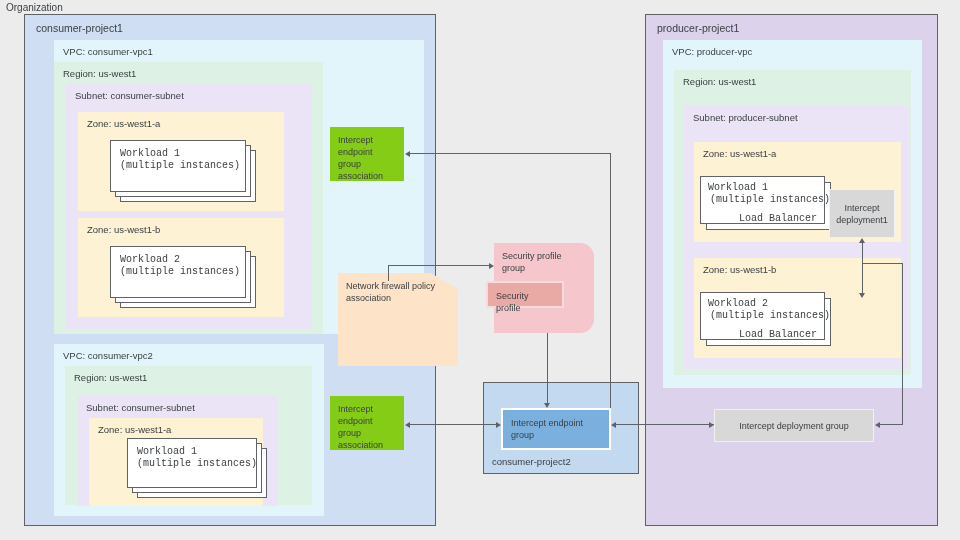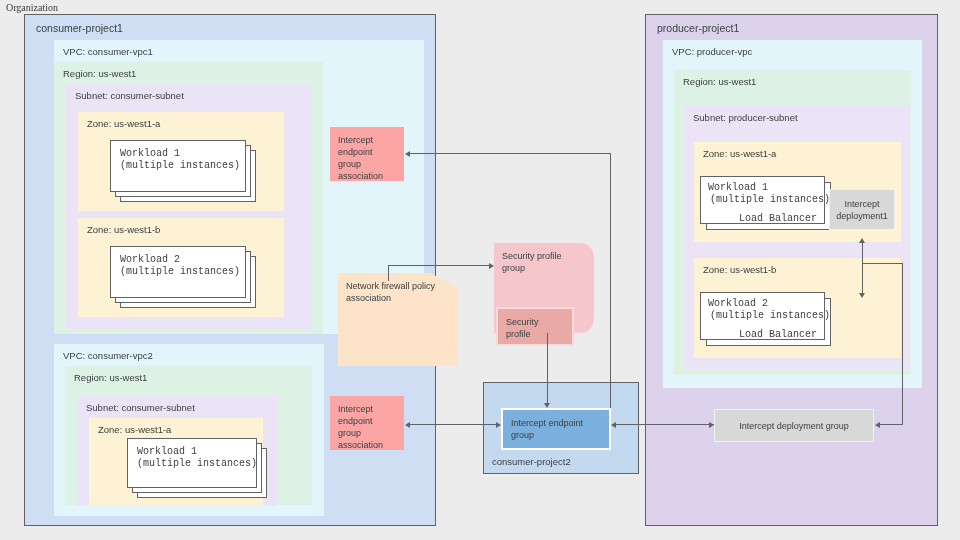--- a/index.html
+++ b/index.html
@@ -27,21 +27,20 @@
     line-height: 12px;
     color: #3c4043;
     white-space: nowrap;
   }
 
   
   .org-label {
     left: 6px; top: 2px;
     font-size: 10px;
     color: #3c4043;
-    font-family: Liberation Serif, serif;
   }
   .project {
     background: #cfdef2;
     border: 1.2px solid #5f6368;
   }
   .project-producer {
     background: #ddd2ec;
     border: 1.2px solid #5f6368;
   }
   .project-small {
@@ -84,21 +83,21 @@
 
   
   .node {
     position: absolute;
     box-sizing: border-box;
     font-size: 9px;
     line-height: 12px;
     padding: 7px 8px;
     color: #3c4043;
   }
-  .node-assoc   { background: #fca5a5; }
+  .node-assoc   { background: #84cc16; }
   .node-ieg     { background: #7bafdd; border: 2px solid #ffffff; }
   .node-deploy  { background: #d8d8d8; border: 1.5px solid #f1f1f1; text-align: center; }
   .node-depgrp  { background: #d8d8d8; border: 1.5px solid #f1f1f1;
                   text-align: center; display: flex; align-items: center;
                   justify-content: center; }
   .node-spg     { background: #f5c6cb; border-radius: 0 14px 14px 0; }
   .node-sp      { background: #e9a9a4; border: 2px solid #f7dbdc; }
   .node-fwrules { background: #f7c08a; border: 1.5px solid #fde2c4; }
 
   
@@ -195,21 +194,21 @@
   <div class="node node-assoc" style="left:330px; top:396px; width:74px; height:54px;">Intercept endpoint group association</div>
 
   <div class="node node-fwrules" style="left:355px; top:318px; width:78px; height:32px;">Firewall policy rules</div>
   <div class="node node-nfpa" style="left:338px; top:273px; width:120px; height:93px;">
     <span>Network firewall policy association</span>
   </div>
 
   <div class="node node-spg" style="left:494px; top:243px; width:100px; height:90px;">
     <span>Security profile group</span>
   </div>
-  <div class="node node-sp" style="left:496px; top:281px; width:78px; height:39px;margin-top:26px;">Security profile</div>
+  <div class="node node-sp" style="left:486px; top:281px; width:78px; height:27px;">Security profile</div>
 
   <div class="box project-small" style="left:483px; top:382px; width:156px; height:92px;"></div>
   <div class="lbl" style="left:492px; top:456px;">consumer-project2</div>
   <div class="node node-ieg" style="left:501px; top:408px; width:110px; height:42px;">Intercept endpoint group</div>
 
   <div class="box project-producer" style="left:645px; top:14px; width:293px; height:512px;">
     <div class="container-title">producer-project1</div>
   </div>
   <div class="box vpc" style="left:663px; top:40px; width:259px; height:348px;">
     <div class="container-title">VPC: producer-vpc</div>
@@ -225,21 +224,21 @@
     <div class="container-title">Zone: us-west1-a</div>
   </div>
   <div class="stack" style="left:700px; top:176px; width:135px; height:58px;">
     <div class="card" style="left:6px; top:6px; width:125px; height:48px;"></div>
     <div class="card card-front" style="left:0; top:0; width:125px; height:48px; padding:5px 7px;">
       <span class="wl-line">Workload 1</span>
       <span class="wl-line wl-sub">(multiple instances)</span>
       <span class="wl-line wl-lb">Load Balancer</span>
     </div>
   </div>
-  <div class="node node-deploy" style="left:829px; top:189px; width:66px; height:41px;
+  <div class="node node-deploy" style="left:829px; top:189px; width:66px; height:49px;
               display:flex; align-items:center; justify-content:center;">Intercept deployment1</div>
 
   <div class="box zone" style="left:694px; top:258px; width:207px; height:100px;">
     <div class="container-title">Zone: us-west1-b</div>
   </div>
   <div class="stack" style="left:700px; top:292px; width:135px; height:58px;">
     <div class="card" style="left:6px; top:6px; width:125px; height:48px;"></div>
     <div class="card card-front" style="left:0; top:0; width:125px; height:48px; padding:5px 7px;">
       <span class="wl-line">Workload 2</span>
       <span class="wl-line wl-sub">(multiple instances)</span>

